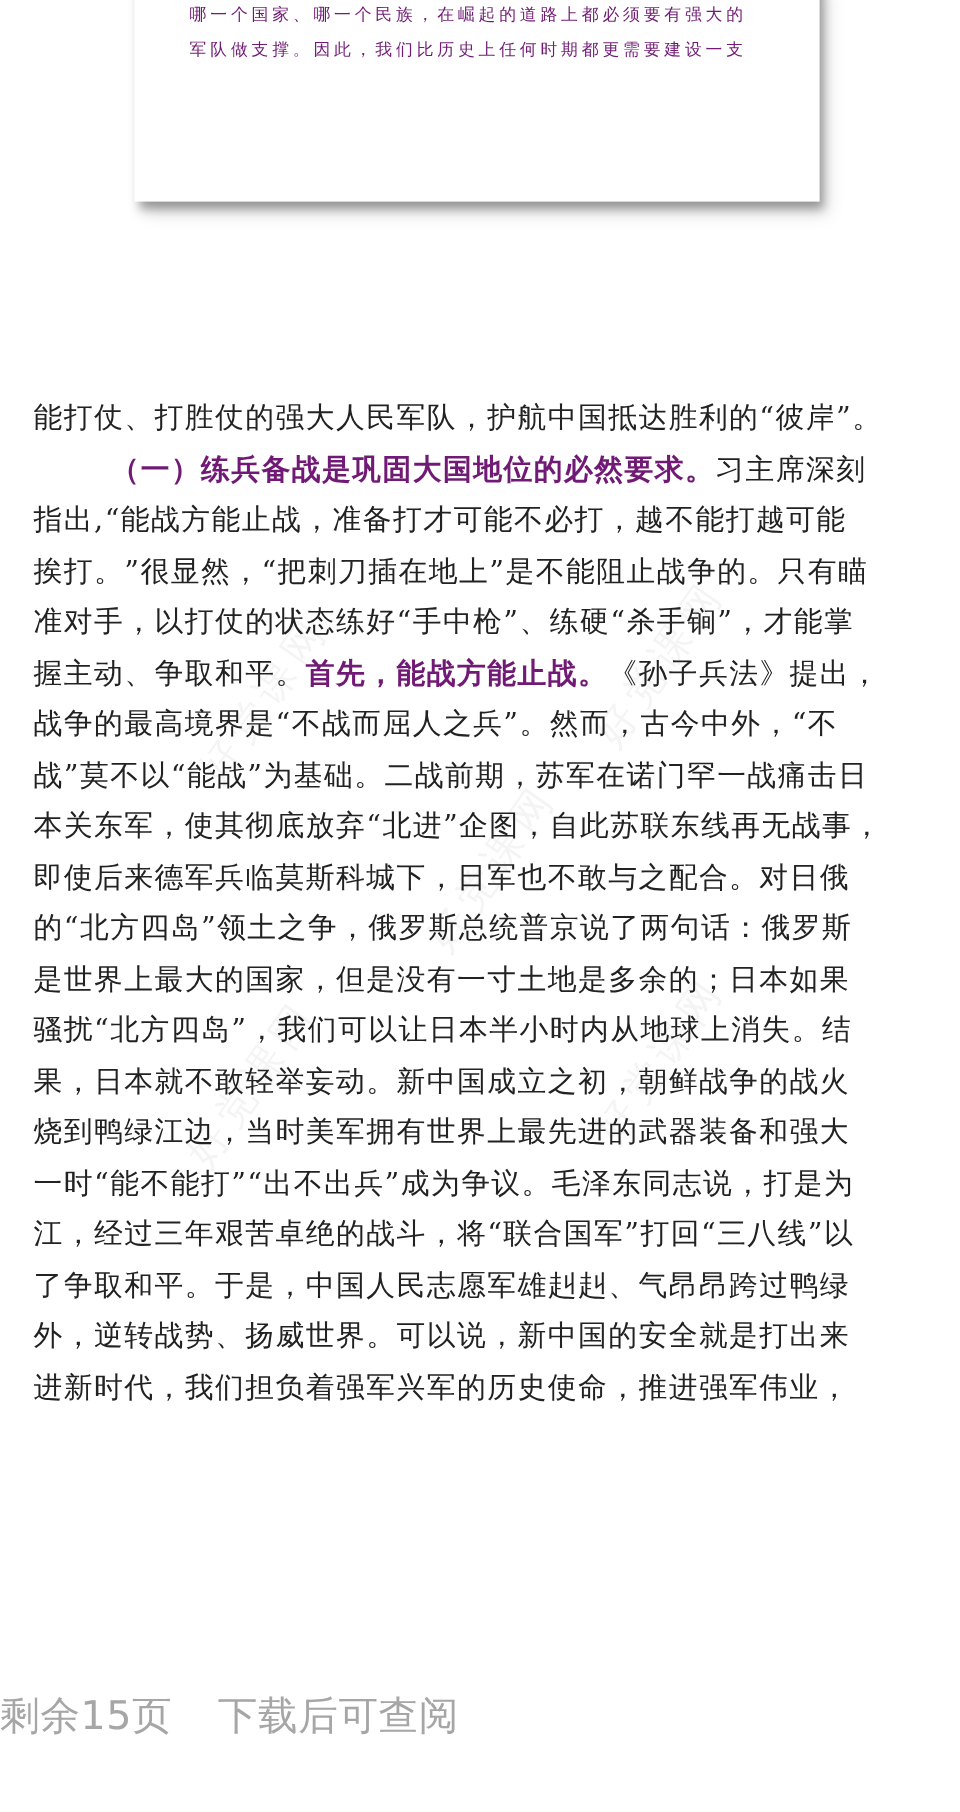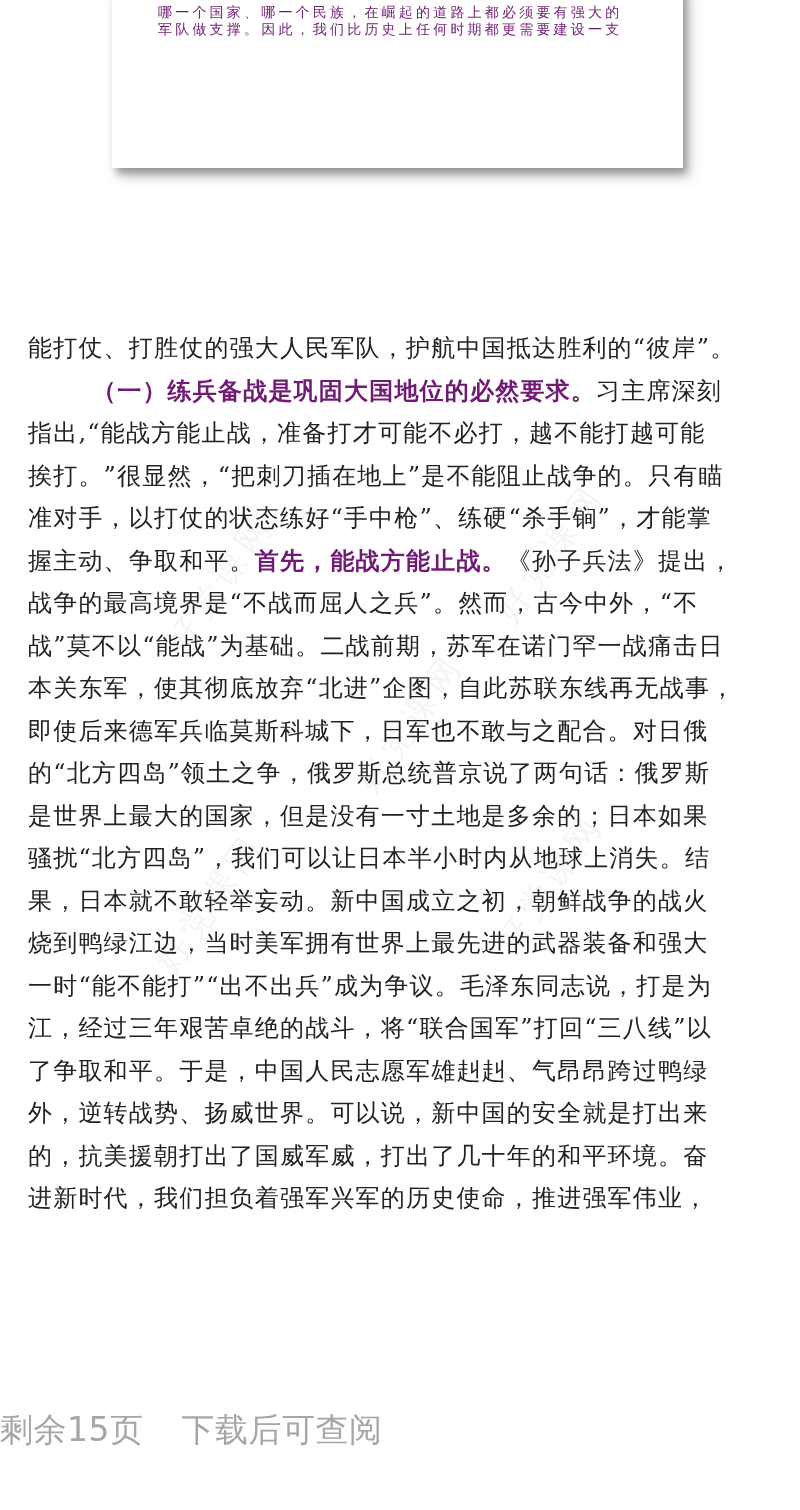--- a/index.html
+++ b/index.html
@@ -27,21 +27,21 @@
   }
   .preview-line {
     position: absolute;
     left: 46px;
     font-size: 14px;
     letter-spacing: 3.2px;
     color: #701a75;
     white-space: nowrap;
   }
   .preview-line.l1 { top: 24px; }
-  .preview-line.l2 { top: 41px; }
+  .preview-line.l2 { top: 53px; }
 
   
   .doc {
     position: absolute;
     left: 28px;
     top: 327px;
     width: 750px;
   }
   .doc-line {
     height: 42.5px;
@@ -109,19 +109,18 @@
   <div class="doc-line"><span>即使后来德军兵临莫斯科城下，日军也不敢与之配合。对日俄</span></div>
   <div class="doc-line"><span>的“北方四岛”领土之争，俄罗斯总统普京说了两句话：俄罗斯</span></div>
   <div class="doc-line"><span>是世界上最大的国家，但是没有一寸土地是多余的；日本如果</span></div>
   <div class="doc-line"><span>骚扰“北方四岛”，我们可以让日本半小时内从地球上消失。结</span></div>
   <div class="doc-line"><span>果，日本就不敢轻举妄动。新中国成立之初，朝鲜战争的战火</span></div>
   <div class="doc-line"><span>烧到鸭绿江边，当时美军拥有世界上最先进的武器装备和强大</span></div>
   <div class="doc-line"><span>一时“能不能打”“出不出兵”成为争议。毛泽东同志说，打是为</span></div>
   <div class="doc-line"><span>江，经过三年艰苦卓绝的战斗，将“联合国军”打回“三八线”以</span></div>
   <div class="doc-line"><span>了争取和平。于是，中国人民志愿军雄赳赳、气昂昂跨过鸭绿</span></div>
   <div class="doc-line"><span>外，逆转战势、扬威世界。可以说，新中国的安全就是打出来</span></div>
-  <div class="doc-line"><span>的，抗美援朝打出了国威军威，打出了几十年的和平环境。奋</span></div>
   <div class="doc-line"><span>进新时代，我们担负着强军兴军的历史使命，推进强军伟业，</span></div>
 </div>
 
 <div class="remaining">
   <span>剩余15页</span><span class="gap"></span><span>下载后可查阅</span>
 </div>
 
 </body></html>

